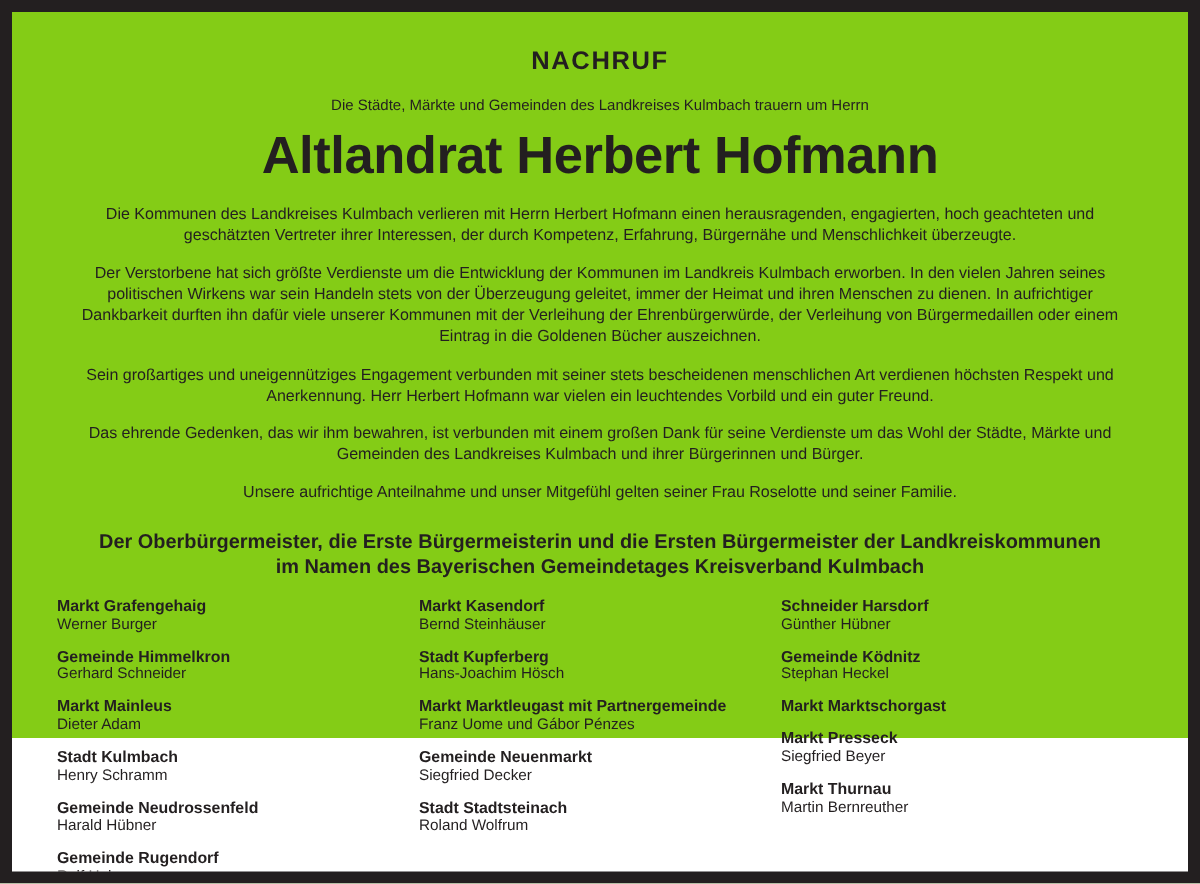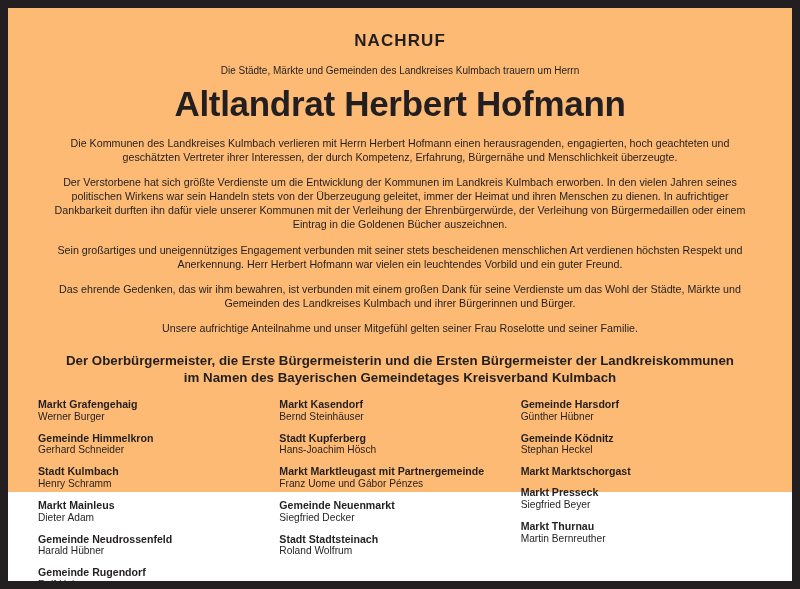--- a/index.html
+++ b/index.html
@@ -23,21 +23,21 @@
   }
 
   .inner {
     position: absolute;
     left: 0;
     top: 0;
     width: 784px;
     height: 484px;
     box-sizing: border-box;
     padding: 24px 30px 16px 30px;
-    background: #fdba74;
+    background: #84cc16;
   }
 
   
   .nachruf {
     text-align: center;
     font-size: 17px;
     font-weight: bold;
     letter-spacing: 1.1px;
     color: #231f20;
     line-height: 1.1;
@@ -156,28 +156,28 @@
       <div class="column">
         <div class="entry">
           <div class="entry-place">Markt Grafengehaig</div>
           <div class="entry-person">Werner Burger</div>
         </div>
         <div class="entry">
           <div class="entry-place">Gemeinde Himmelkron</div>
           <div class="entry-person">Gerhard Schneider</div>
         </div>
         <div class="entry">
+          <div class="entry-place">Markt Mainleus</div>
+          <div class="entry-person">Dieter Adam</div>
+        </div>
+        <div class="entry">
           <div class="entry-place">Stadt Kulmbach</div>
           <div class="entry-person">Henry Schramm</div>
         </div>
         <div class="entry">
-          <div class="entry-place">Markt Mainleus</div>
-          <div class="entry-person">Dieter Adam</div>
-        </div>
-        <div class="entry">
           <div class="entry-place">Gemeinde Neudrossenfeld</div>
           <div class="entry-person">Harald Hübner</div>
         </div>
         <div class="entry">
           <div class="entry-place">Gemeinde Rugendorf</div>
           <div class="entry-person">Ralf Holzmann</div>
         </div>
 
       </div>
 
@@ -200,21 +200,21 @@
         </div>
         <div class="entry">
           <div class="entry-place">Stadt Stadtsteinach</div>
           <div class="entry-person">Roland Wolfrum</div>
         </div>
 
       </div>
 
       <div class="column">
         <div class="entry">
-          <div class="entry-place">Gemeinde Harsdorf</div>
+          <div class="entry-place">Schneider Harsdorf</div>
           <div class="entry-person">Günther Hübner</div>
         </div>
         <div class="entry">
           <div class="entry-place">Gemeinde Ködnitz</div>
           <div class="entry-person">Stephan Heckel</div>
         </div>
         <div class="entry">
           <div class="entry-place">Markt Marktschorgast</div>
         </div>
         <div class="entry">

